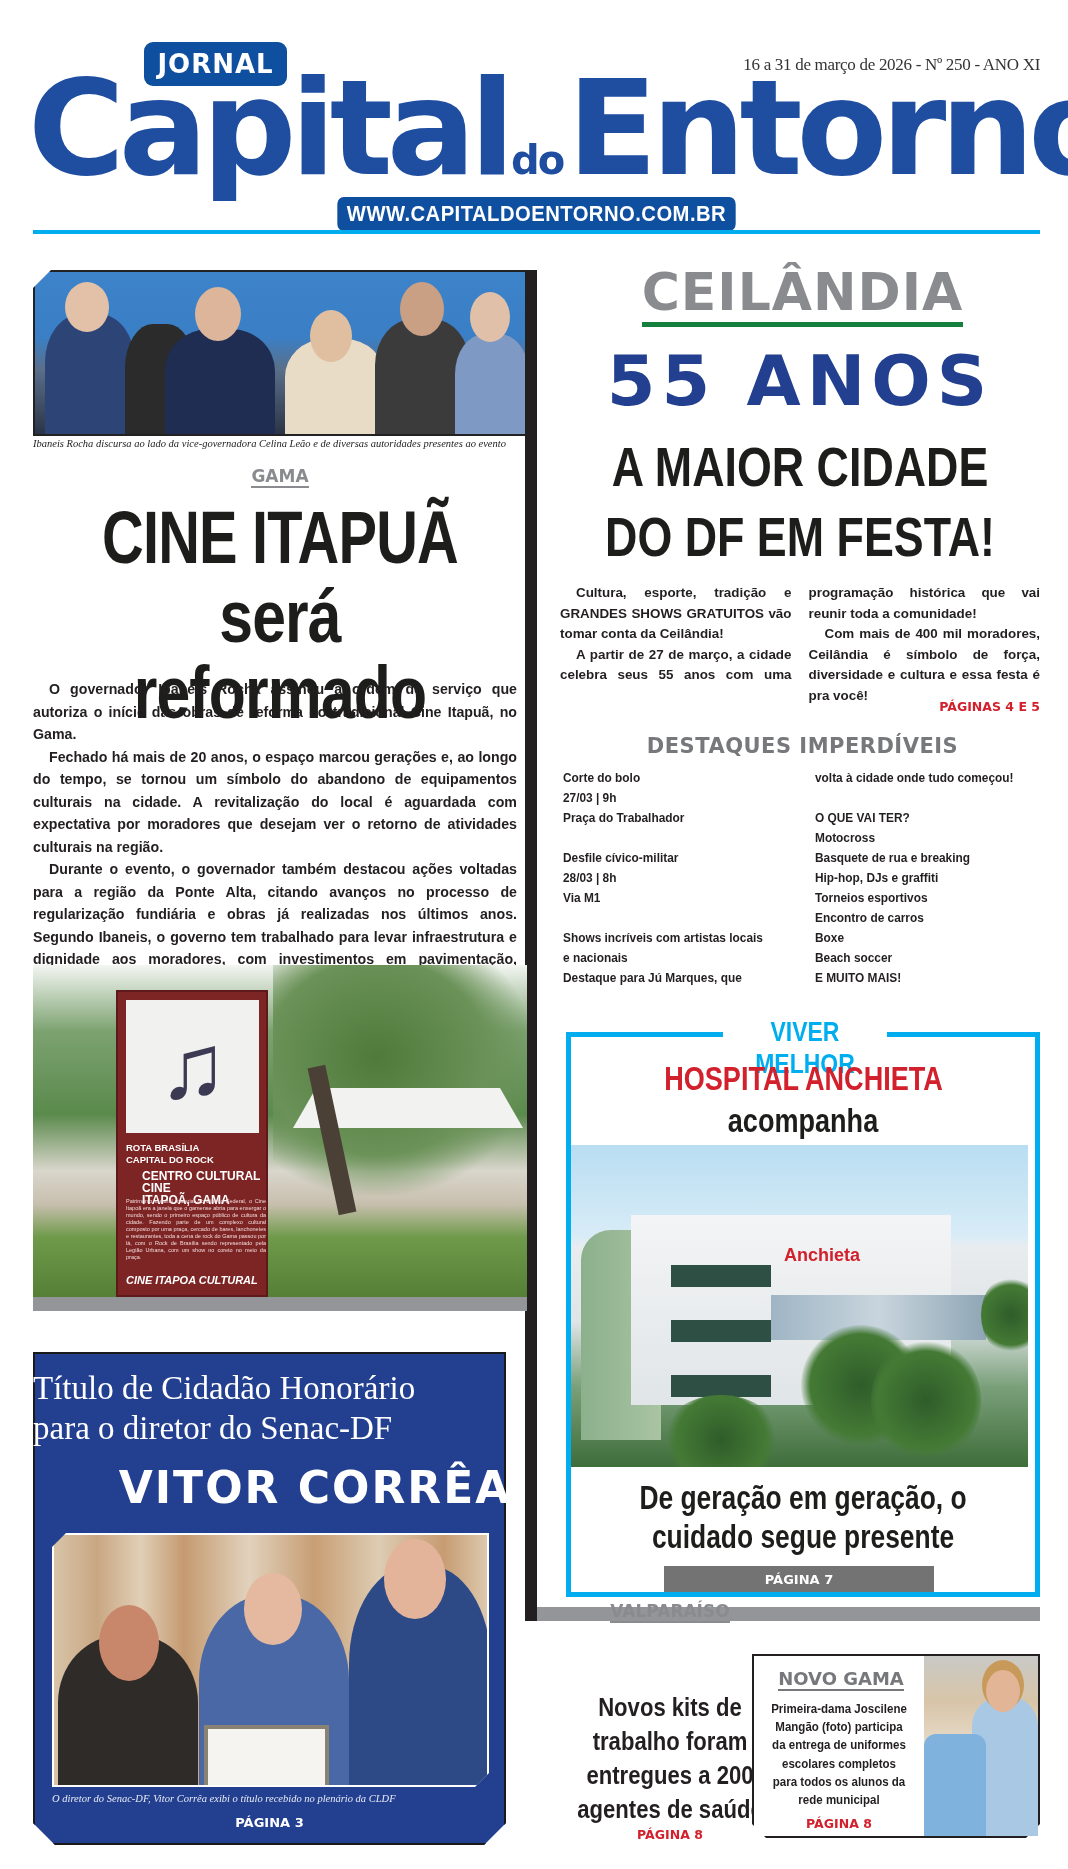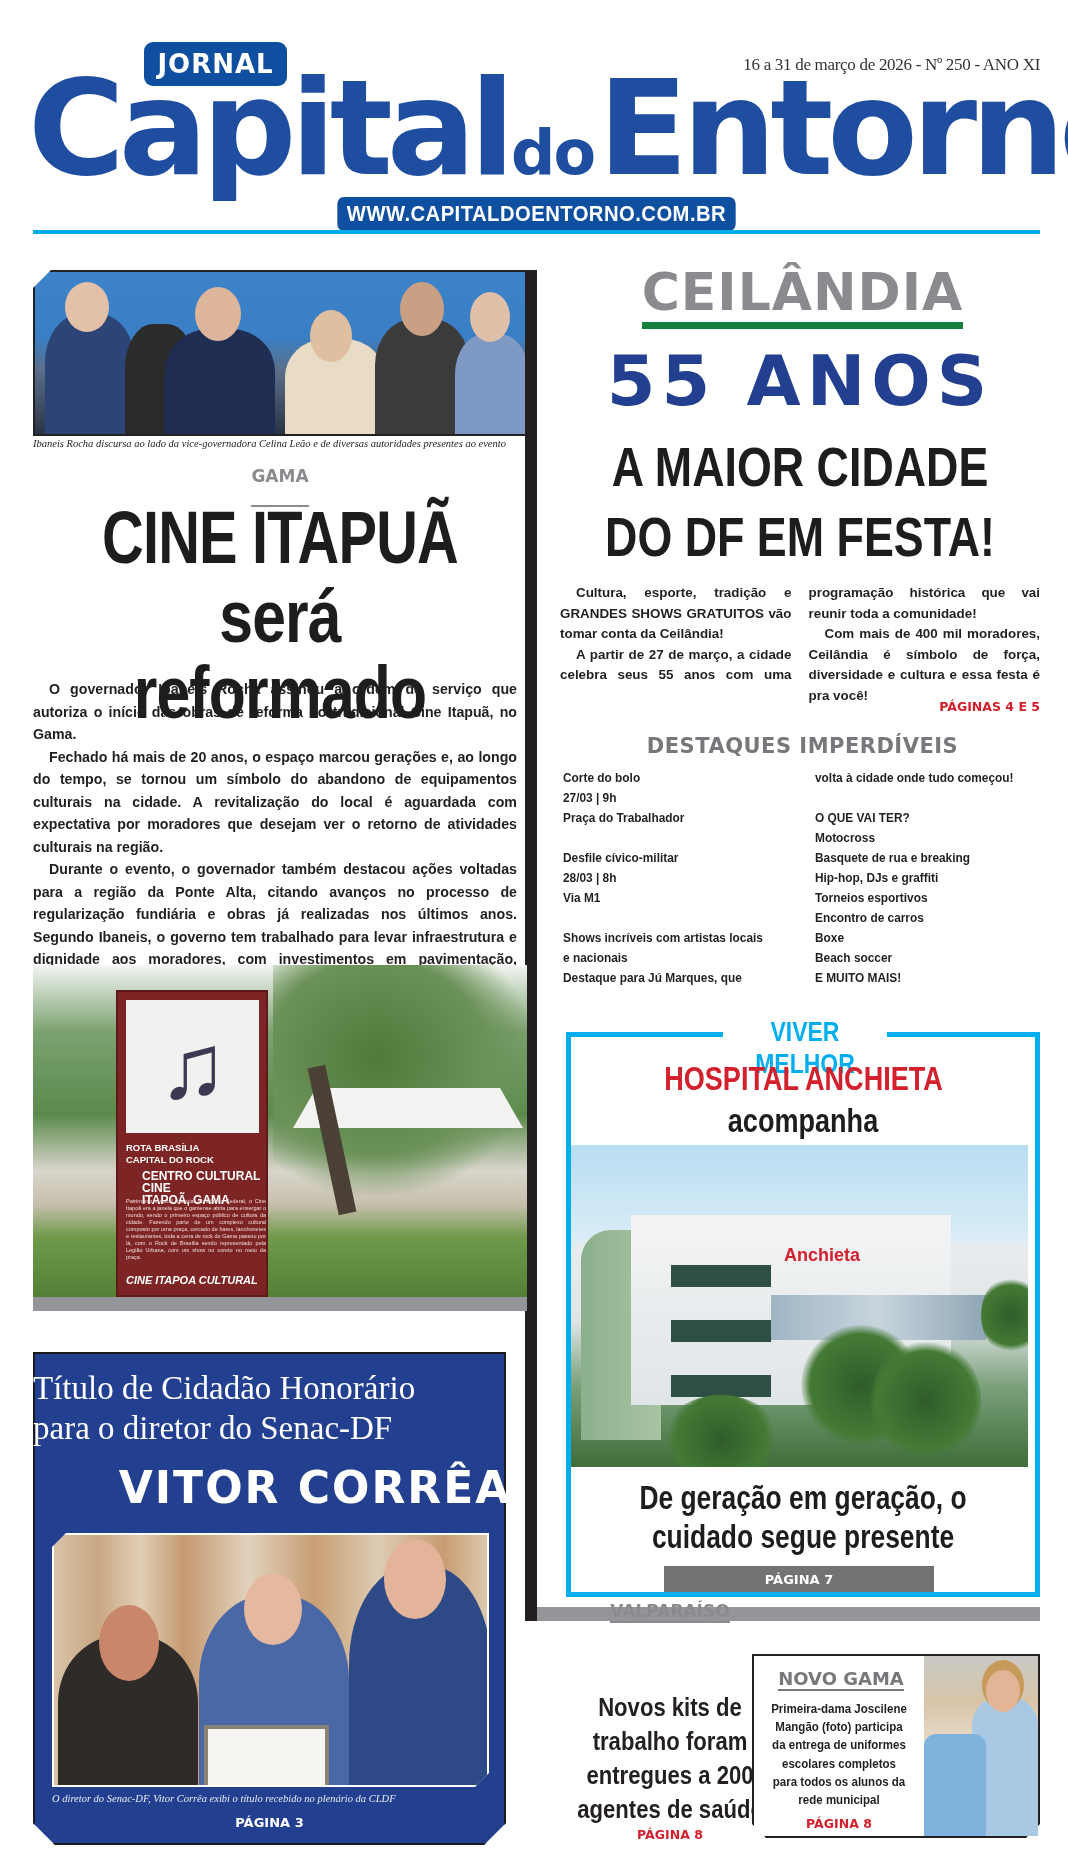--- a/index.html
+++ b/index.html
@@ -17,21 +17,21 @@
   .edition {
     left: 700px; top: 55px; width: 340px; text-align: right;
     font-family: "Liberation Serif", serif; font-size: 17px; color: #333; letter-spacing: -0.3px;
   }
   .logo {
     left: 28px; top: 62px; width: 1020px; height: 130px;
     color: #1f4ea1; font-family: "DejaVu Sans", sans-serif; font-weight: bold;
     display: flex; align-items: baseline; white-space: nowrap;
   }
   .logo .big { font-size: 132px; letter-spacing: -6px; line-height: 1; }
-  .logo .small { font-size: 62px; letter-spacing: -2px; margin: 0 4px 0 2px; }
+  .logo .small { font-size: 40px; letter-spacing: -2px; margin: 0 4px 0 2px; }
   .url-pill {
     left: 320px; top: 197px; width: 433px; height: 34px;
     background: #0f4fa0; border-radius: 7px; color: #fff;
     font-family: "Liberation Sans", sans-serif; font-weight: bold; font-size: 22px;
     display: flex; align-items: center; justify-content: center; letter-spacing: 0.5px;
     transform: scaleX(0.92);
   }
   .rule-blue { left: 33px; top: 230px; width: 1007px; height: 4px; background: #00aeef; }
 
   
@@ -43,21 +43,21 @@
     border: 2px solid #222; overflow: hidden;
   }
   .photo1 .person { position: absolute; bottom: 0; border-radius: 40% 40% 0 0; }
   .caption1 { left: 33px; top: 438px; width: 500px; font-family: "Liberation Serif", serif; font-style: italic; font-size: 10.5px; color: #222; }
   .dark-vbar { left: 525px; top: 270px; width: 12px; height: 1351px; background: #231f20; }
 
   .kicker-gama {
     left: 33px; top: 466px; width: 494px; text-align: center;
     font-family: "DejaVu Sans", sans-serif; font-weight: bold; font-size: 17px; color: #8a8b8e;
   }
-  .kicker-gama span { border-bottom: 2px solid #8a8b8e; padding-bottom: 19px; }
+  .kicker-gama span { border-bottom: 2px solid #8a8b8e; padding-bottom: 0; }
   .headline-left {
     left: 33px; top: 500px; width: 494px; text-align: center;
     font-family: "Liberation Sans", sans-serif; font-weight: bold; color: #1d1d1b;
     line-height: 1.02;
   }
   .headline-left .l1 { font-size: 74px; transform: scaleX(0.78); display: block; letter-spacing: -1px; }
   .headline-left .l2 { font-size: 74px; transform: scaleX(0.82); display: block; letter-spacing: -1px; margin-top: 4px; }
 
   .body-left {
     left: 33px; top: 678px; width: 484px;
@@ -111,21 +111,21 @@
   .photo3 .head { position: absolute; border-radius: 50%; background: #c8876a; }
   .photo3 .cert { position: absolute; left: 150px; top: 190px; width: 125px; height: 64px; background: #f5f4f0; border: 4px solid #8a8374; }
   .caption3 { left: 52px; top: 1793px; width: 440px; color: #e8ecf6; font-family: "Liberation Serif", serif; font-style: italic; font-size: 10.5px; }
   .vitor-page { left: 33px; top: 1815px; width: 473px; text-align: center; color: #fff; font-family: "DejaVu Sans", sans-serif; font-weight: bold; font-size: 13px; }
 
   
   .kicker-ceil {
     left: 560px; top: 262px; width: 485px; text-align: center;
     font-family: "DejaVu Sans", sans-serif; font-weight: bold; font-size: 52px; color: #8a8b8e; letter-spacing: 1px;
   }
-  .kicker-ceil span { border-bottom: 7px solid #15803d; padding-bottom: 0; }
+  .kicker-ceil span { border-bottom: 5px solid #15803d; padding-bottom: 0; }
   .anos {
     left: 545px; top: 340px; width: 510px; text-align: center;
     font-family: "DejaVu Sans", sans-serif; font-weight: bold; font-size: 70px; color: #233f8f; letter-spacing: 6px;
   }
   .maior {
     left: 545px; top: 432px; width: 510px; text-align: center;
     font-family: "Liberation Sans", sans-serif; font-weight: bold; font-size: 56px; color: #1d1d1b; line-height: 70px;
     transform: scaleX(0.8); transform-origin: center top;
   }
   .ceil-body {

